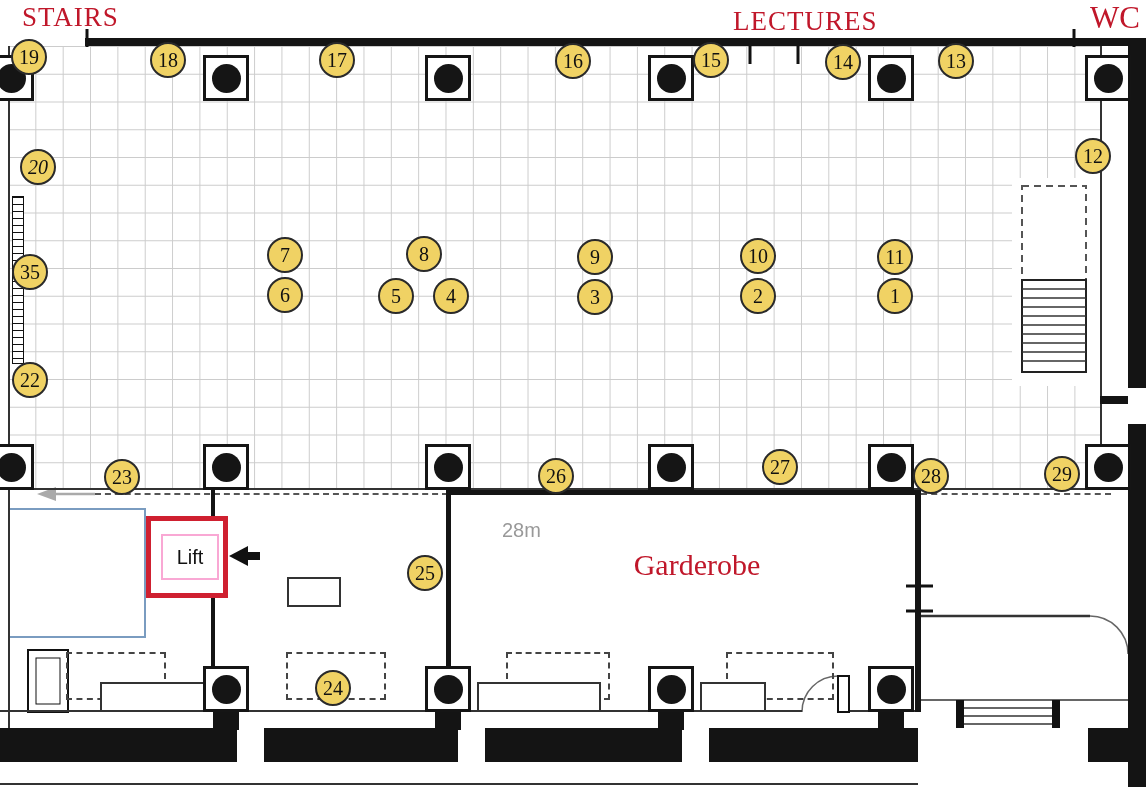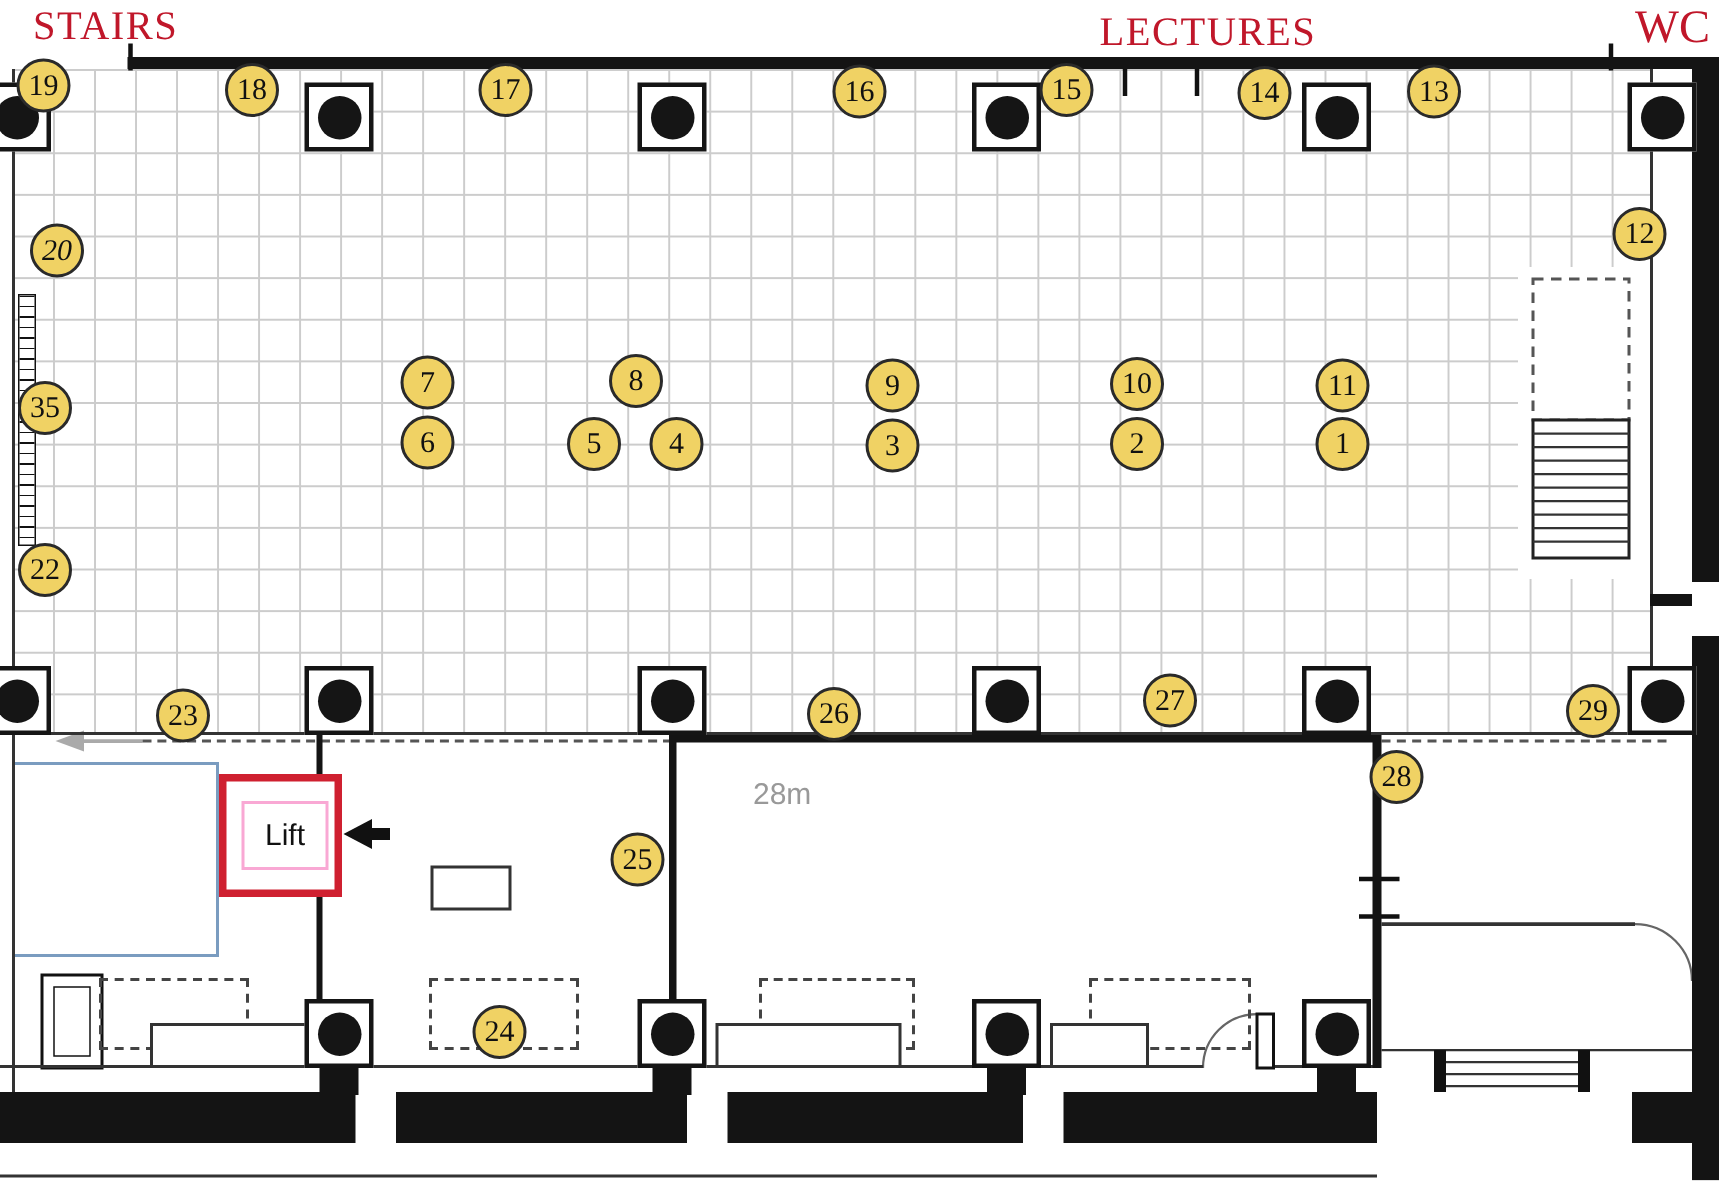--- a/index.html
+++ b/index.html
@@ -229,22 +229,23 @@
       <div class="marker" style="left: 150px; top: 42px;">18</div>
       <div class="marker" style="left: 11px; top: 39px;">19</div>
       <div class="marker" style="left: 20px; top: 149px; font-style: italic;">20</div>
       <div class="marker" style="left: 12px; top: 254px;">35</div>
       <div class="marker" style="left: 12px; top: 362px;">22</div>
       <div class="marker" style="left: 104px; top: 459px;">23</div>
       <div class="marker" style="left: 315px; top: 670px;">24</div>
       <div class="marker" style="left: 407px; top: 555px;">25</div>
       <div class="marker" style="left: 538px; top: 458px;">26</div>
       <div class="marker" style="left: 762px; top: 449px;">27</div>
-      <div class="marker" style="left: 913px; top: 458px; margin-top: 42px;">28</div>
+      <div class="marker" style="left: 913px; top: 458px;">28</div>
       <div class="marker" style="left: 1044px; top: 456px;">29</div>
     </div>
 
   <div class="red-label" style="left:22px; top:2px; font-size:27px; letter-spacing:1px;">STAIRS</div>
   <div class="red-label" style="left:733px; top:6px; font-size:27px; letter-spacing:1px;">LECTURES</div>
   <div class="red-label" style="left:1090px; top:0px; font-size:31px;">WC</div>
+  <div class="red-label" style="left:597px; top:548px; width:200px; text-align:center; font-size:30px;">Garderobe</div>
   <div class="measure-gray">28m</div>
 
 </div>
 
 </body></html>

